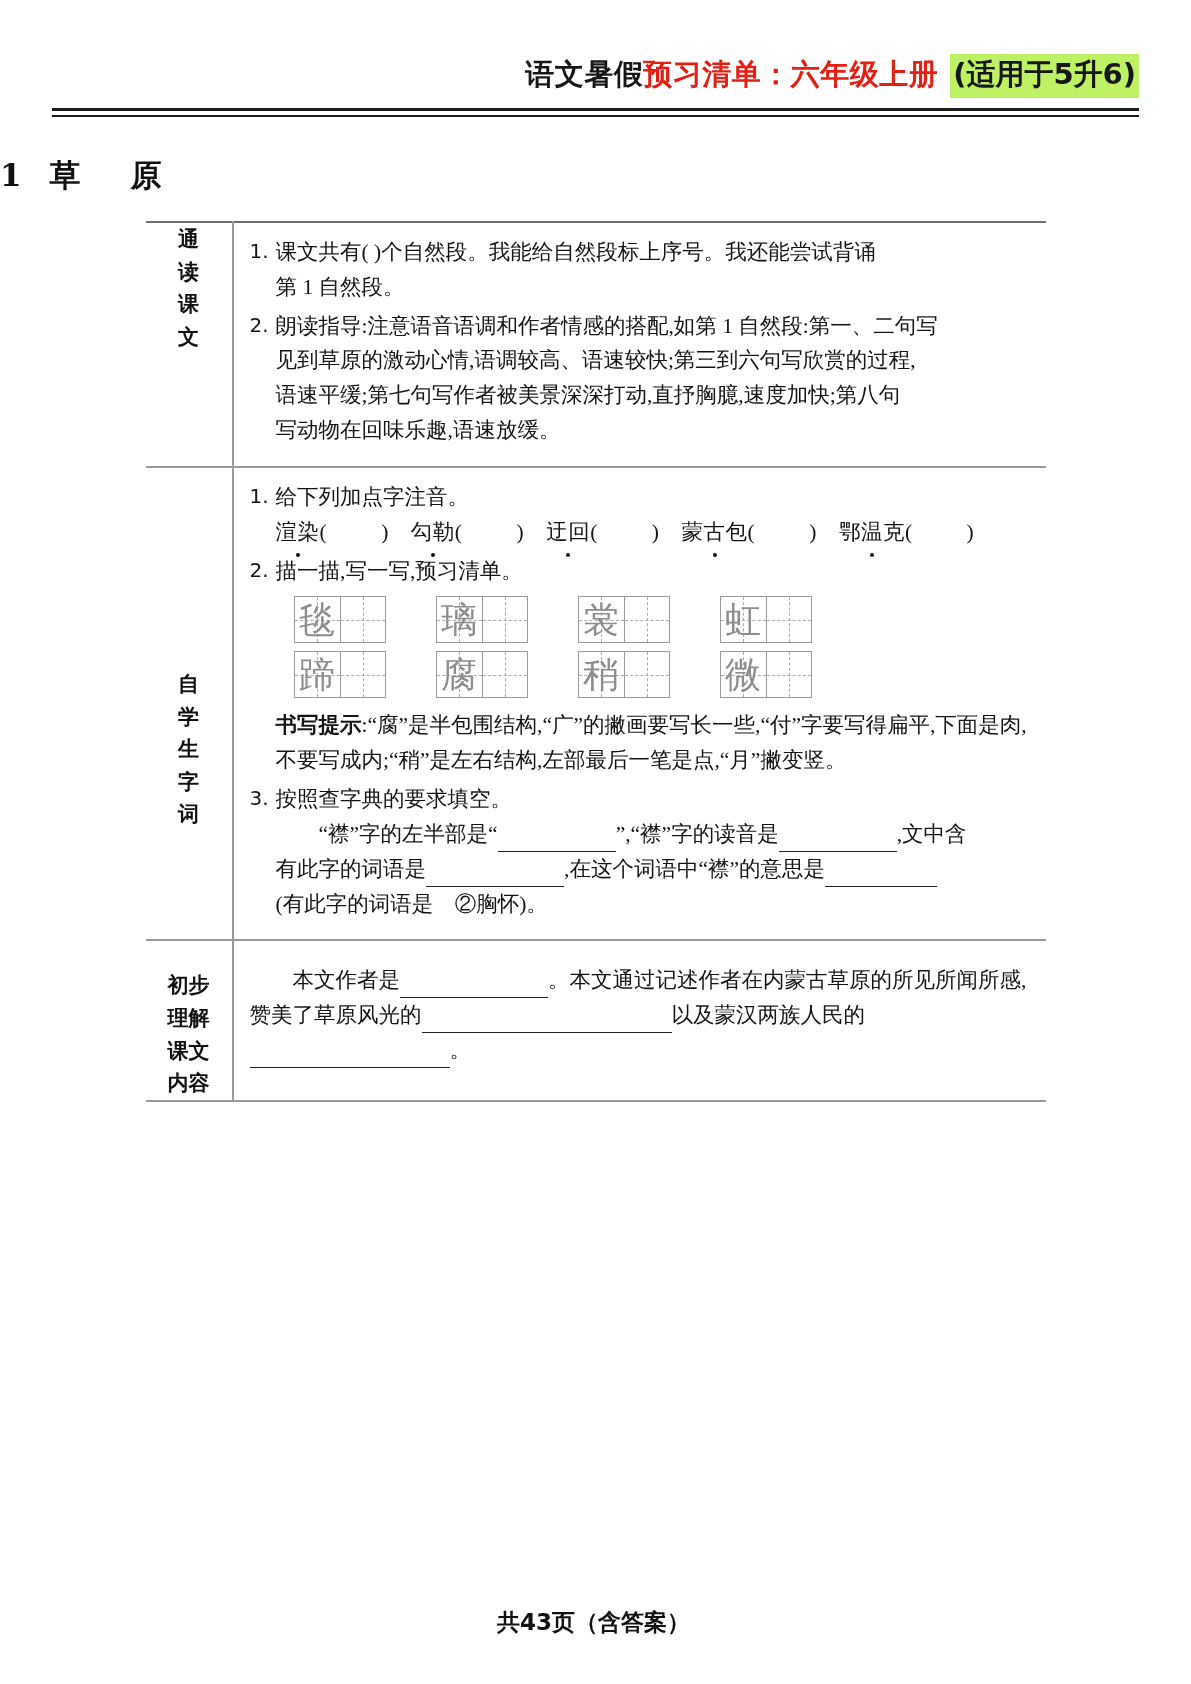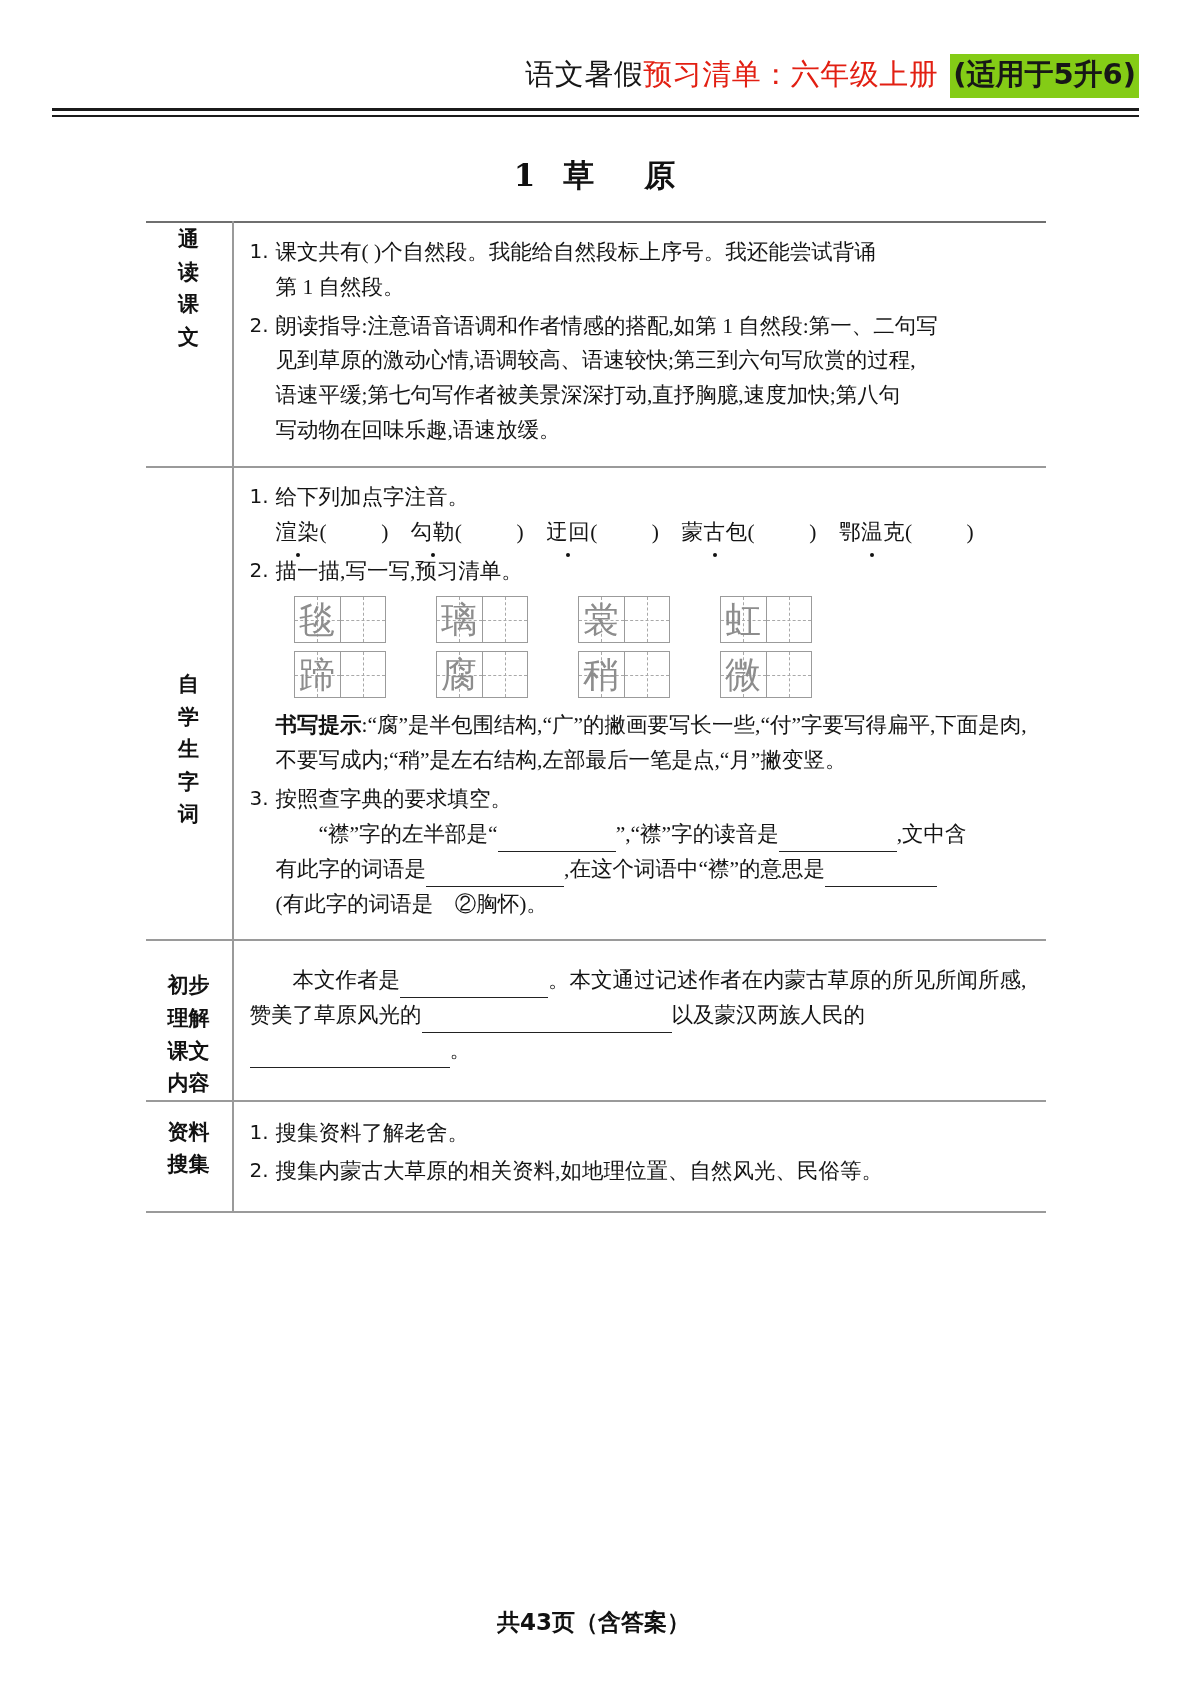--- a/index.html
+++ b/index.html
@@ -18,48 +18,47 @@
 
   
   .header {
     padding-top: 54px;
     text-align: right;
     padding-right: 52px;
     white-space: nowrap;
   }
   .header-title {
     font-family: "DejaVu Sans", "Liberation Sans", sans-serif;
-    font-weight: normal;
+    font-weight: bold;
     font-size: 29px;
     letter-spacing: 0.5px;
   }
   .header-black { color: #171717; }
   .header-red { color: #e21f12; }
   .header-badge {
     display: inline-block;
-    background: #84cc16;
+    background: #bef264;
     color: #171717;
     font-family: "DejaVu Sans", "Liberation Sans", sans-serif;
     font-weight: bold;
     font-size: 29px;
     padding: 1px 3px 3px 3px;
     margin-left: 8px;
     vertical-align: baseline;
   }
   .header-rules {
     margin: 10px 52px 0 52px;
     border-top: 3px solid #1b1b1b;
     border-bottom: 2px solid #1b1b1b;
     height: 4px;
     box-sizing: content-box;
   }
 
   
   .lesson-title {
-    text-align: center;
     font-family: "DejaVu Serif", "Liberation Serif", serif;
     font-weight: bold;
     font-size: 31px;
     margin-top: 38px;
     letter-spacing: 2px;
     color: #111;
   }
   .lesson-title .num { margin-right: 26px; }
   .lesson-title .gap { display: inline-block; width: 48px; }
 
@@ -348,35 +347,17 @@
         <span class="label-inner">理解</span>
         <span class="label-inner">课文</span>
         <span class="label-inner">内容</span>
       </div>
     </td>
     <td class="body-cell" style="padding-top:22px;padding-bottom:24px">
       <div class="indent"><span>本文作者是</span><span class="ul" style="width:148px"></span><span>。本文通过记述作者在内蒙古草原的所见所闻所感,赞美了草原风光的</span><span class="ul" style="width:250px"></span><span>以及蒙汉两族人民的</span><span class="ul" style="width:200px"></span><span>。</span></div>
     </td>
   </tr>
 
-  <tr>
-    <td class="label-cell">
-      <div style="padding-top:14px">
-        <span class="label-inner">资料</span>
-        <span class="label-inner">搜集</span>
-      </div>
-    </td>
-    <td class="body-cell" style="padding-top:14px;padding-bottom:18px">
-      <div class="item">
-        <span class="item-num">1.</span>
-        <span class="item-body">搜集资料了解老舍。</span>
-      </div>
-      <div class="item">
-        <span class="item-num">2.</span>
-        <span class="item-body">搜集内蒙古大草原的相关资料,如地理位置、自然风光、民俗等。</span>
-      </div>
-    </td>
-  </tr>
 
 </tbody>
   </table>
 
 <div class="footer">共43页（含答案）</div>
 
 </body></html>

